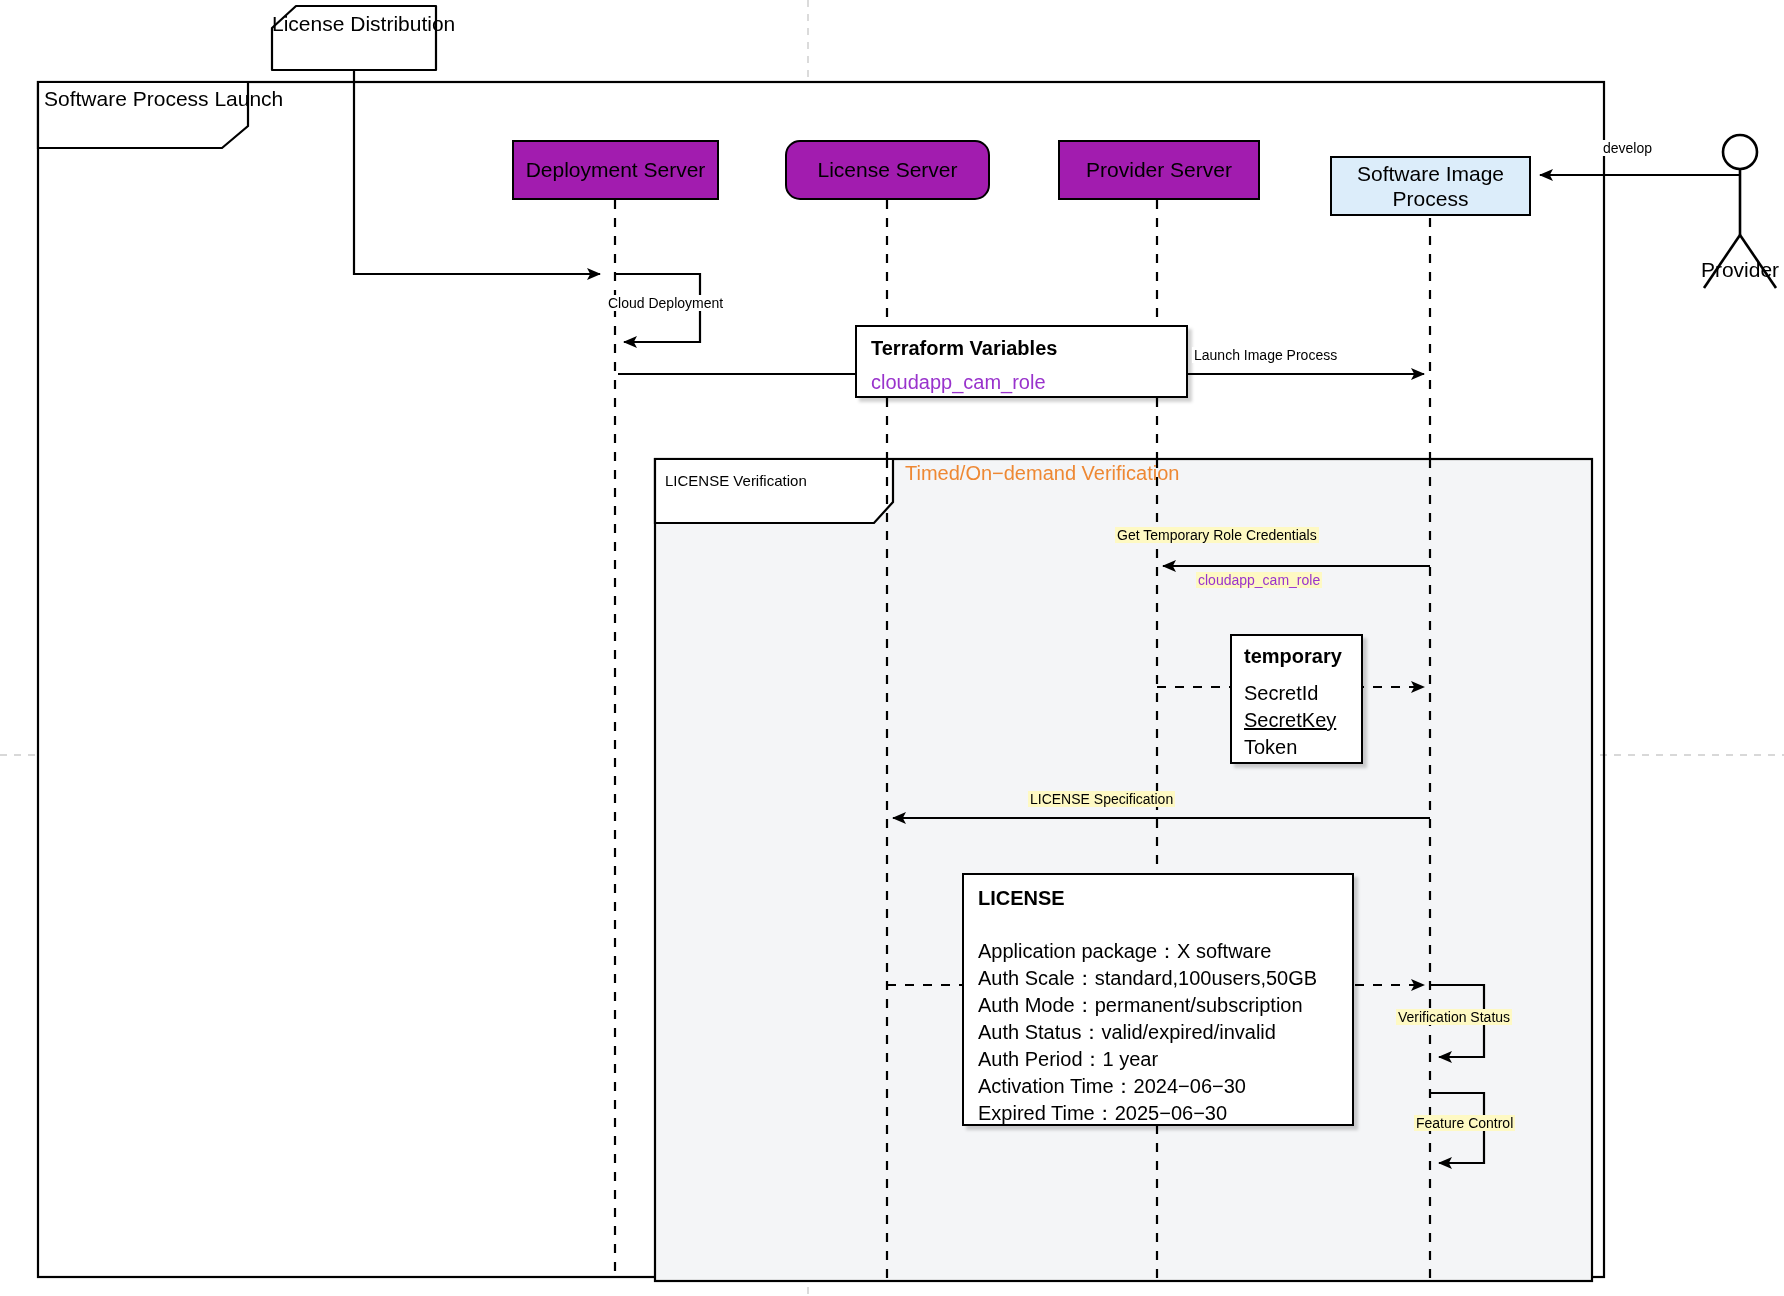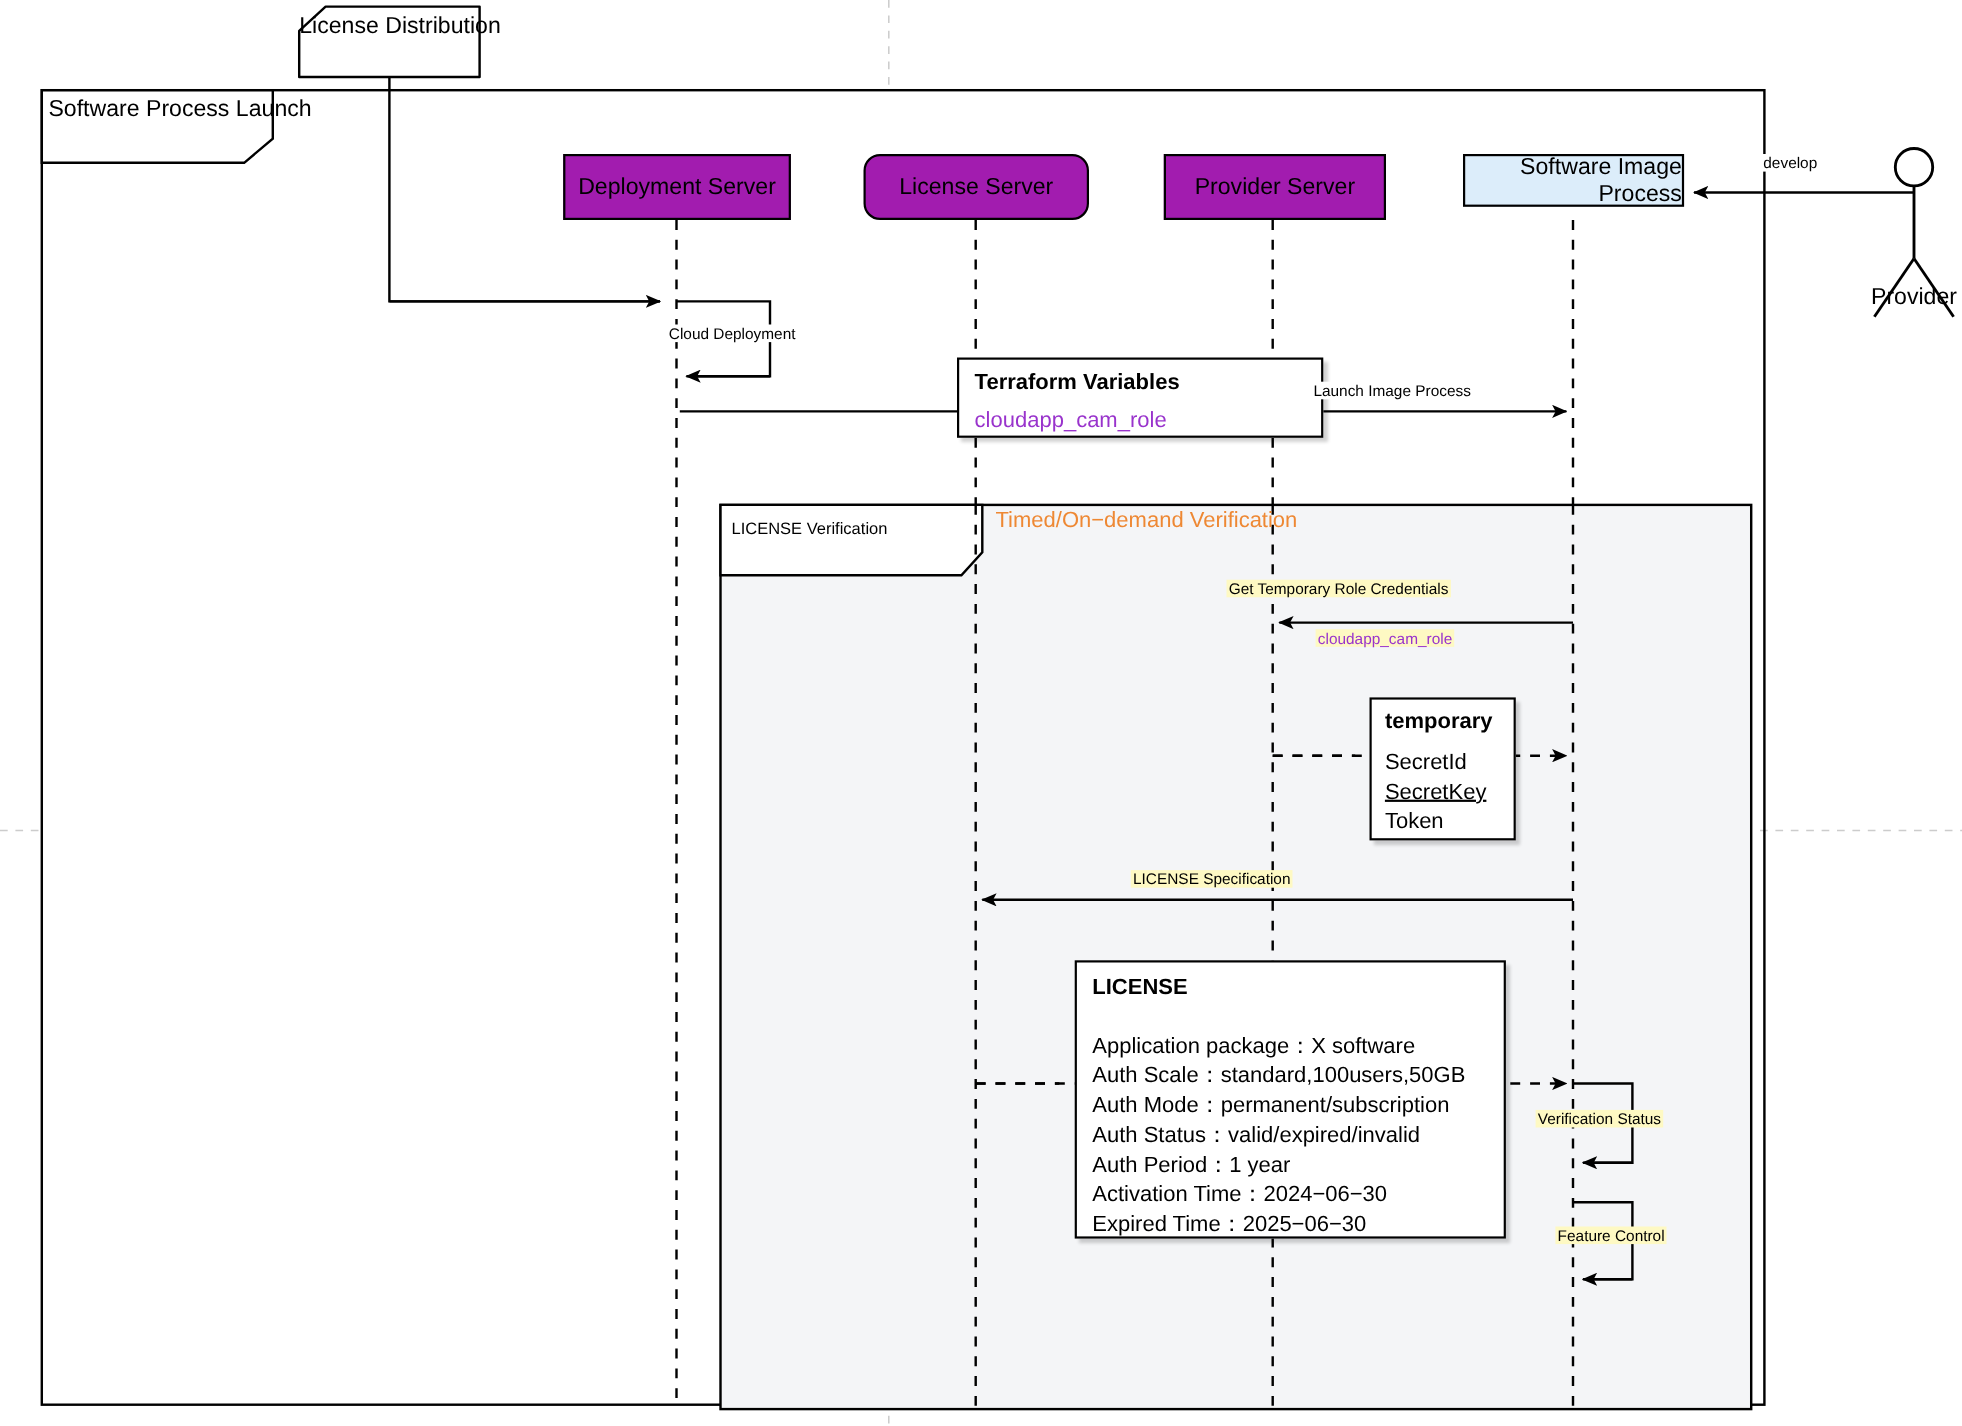--- a/index.html
+++ b/index.html
@@ -23,21 +23,21 @@
   .note-title{font-weight:bold;font-size:20px;}
   .note-body{font-size:20px;line-height:1.33;}
   .purple{color:#9933cc;}
   .blue-t{color:#3377dd;}
   .orange-t{color:#ee8833;font-size:20px;line-height:1.28;}
 
   .msg{font-size:14px;background:#fff;padding:0 2px;}
   .msg-on-gray{background:#fef9c3;}
 
   .notebox{position:absolute;box-sizing:border-box;border:2px solid #000;background:#fff;
-           box-shadow:4px 4px 3px rgba(0,0,0,.18);margin-left:15px;}
+           box-shadow:4px 4px 3px rgba(0,0,0,.18);}
   .actor-label{font-size:21px;}
 </style>
 </head>
 <body>
 
 <div id="stage">
 
   <svg id="svgroot" viewBox="0 0 1784 1296" xmlns="http://www.w3.org/2000/svg">
     <defs>
       <marker id="ah" markerWidth="14" markerHeight="12" refX="13" refY="6" orient="auto" markerUnits="userSpaceOnUse">
@@ -124,21 +124,21 @@
   </div>
 
   <div class="ll-box" style="left:785px;top:140px;width:205px;height:60px;border-radius:15px;">
     <span>License Server</span>
   </div>
 
   <div class="ll-box" style="left:1058px;top:140px;width:202px;height:60px;">
     <span>Provider Server</span>
   </div>
 
-  <div class="ll-box blue" style="left:1330px;top:140px;width:201px;height:48px;text-align:right;">
+  <div class="ll-box blue" style="left:1330px;top:156px;width:201px;height:60px;">
     <span>Software Image Process</span>
   </div>
 
   <div class="lbl msg" style="left:1601px;top:140px;">develop</div>
 
   <div class="lbl actor-label ctr" style="left:1660px;top:258px;width:160px;">Provider</div>
 
   <div class="lbl msg" style="left:606px;top:295px;">Cloud Deployment</div>
 
   <div class="notebox" style="left:855px;top:325px;width:333px;height:73px;">

